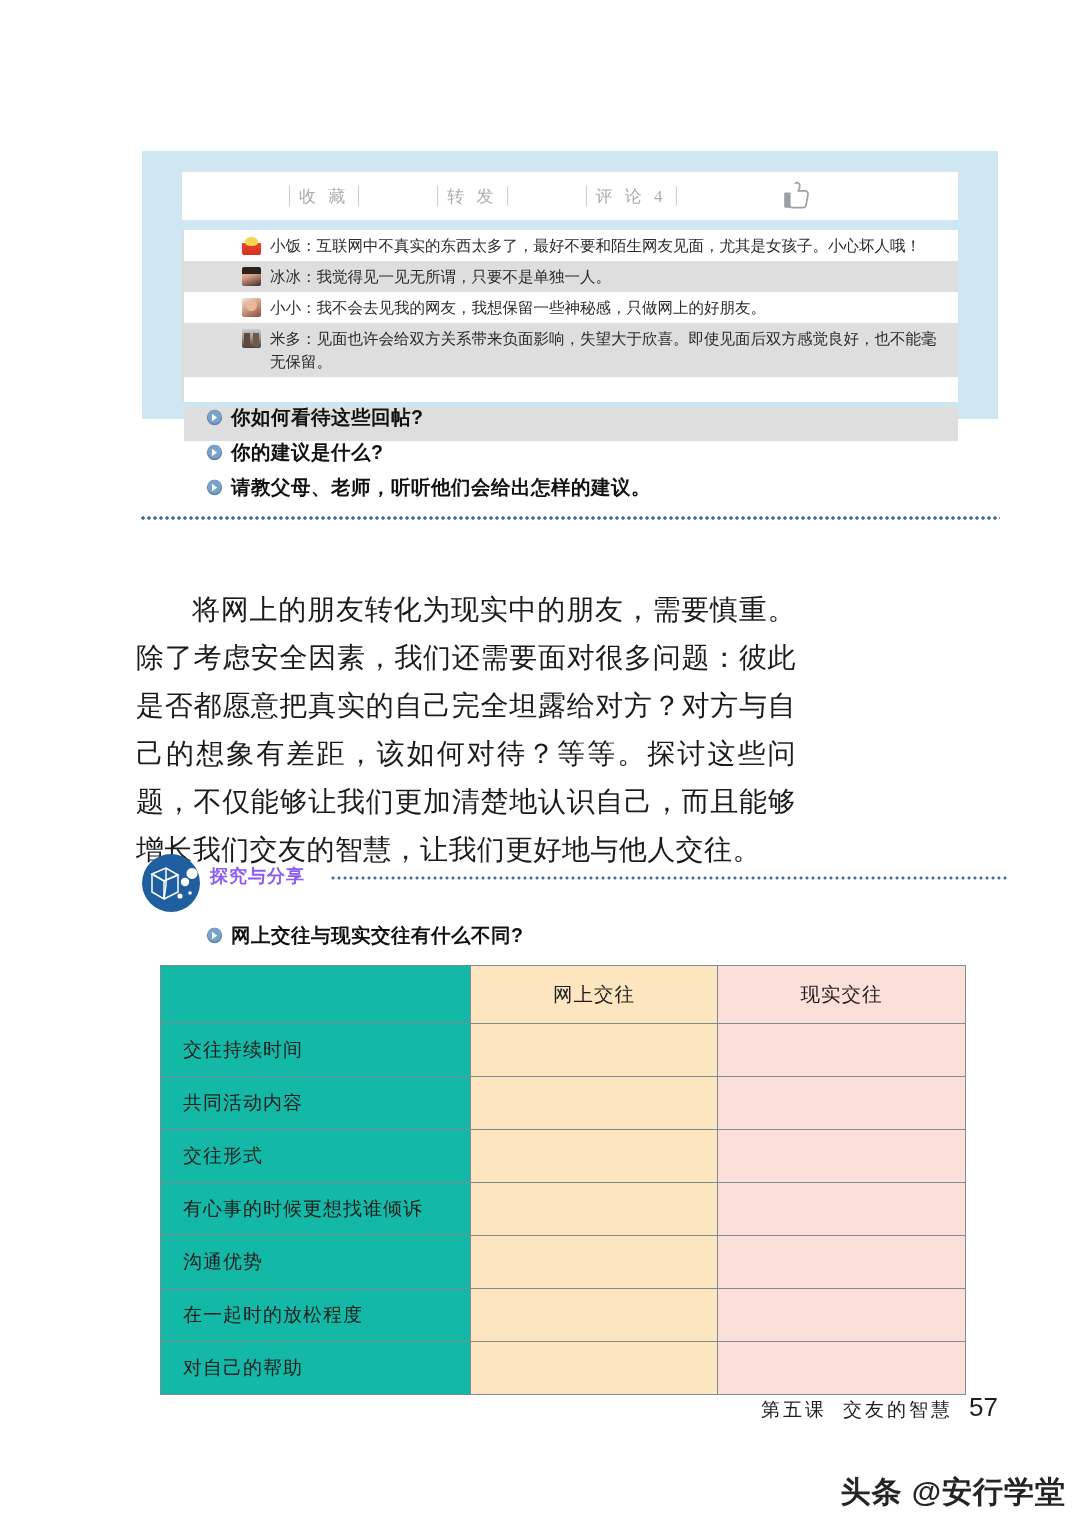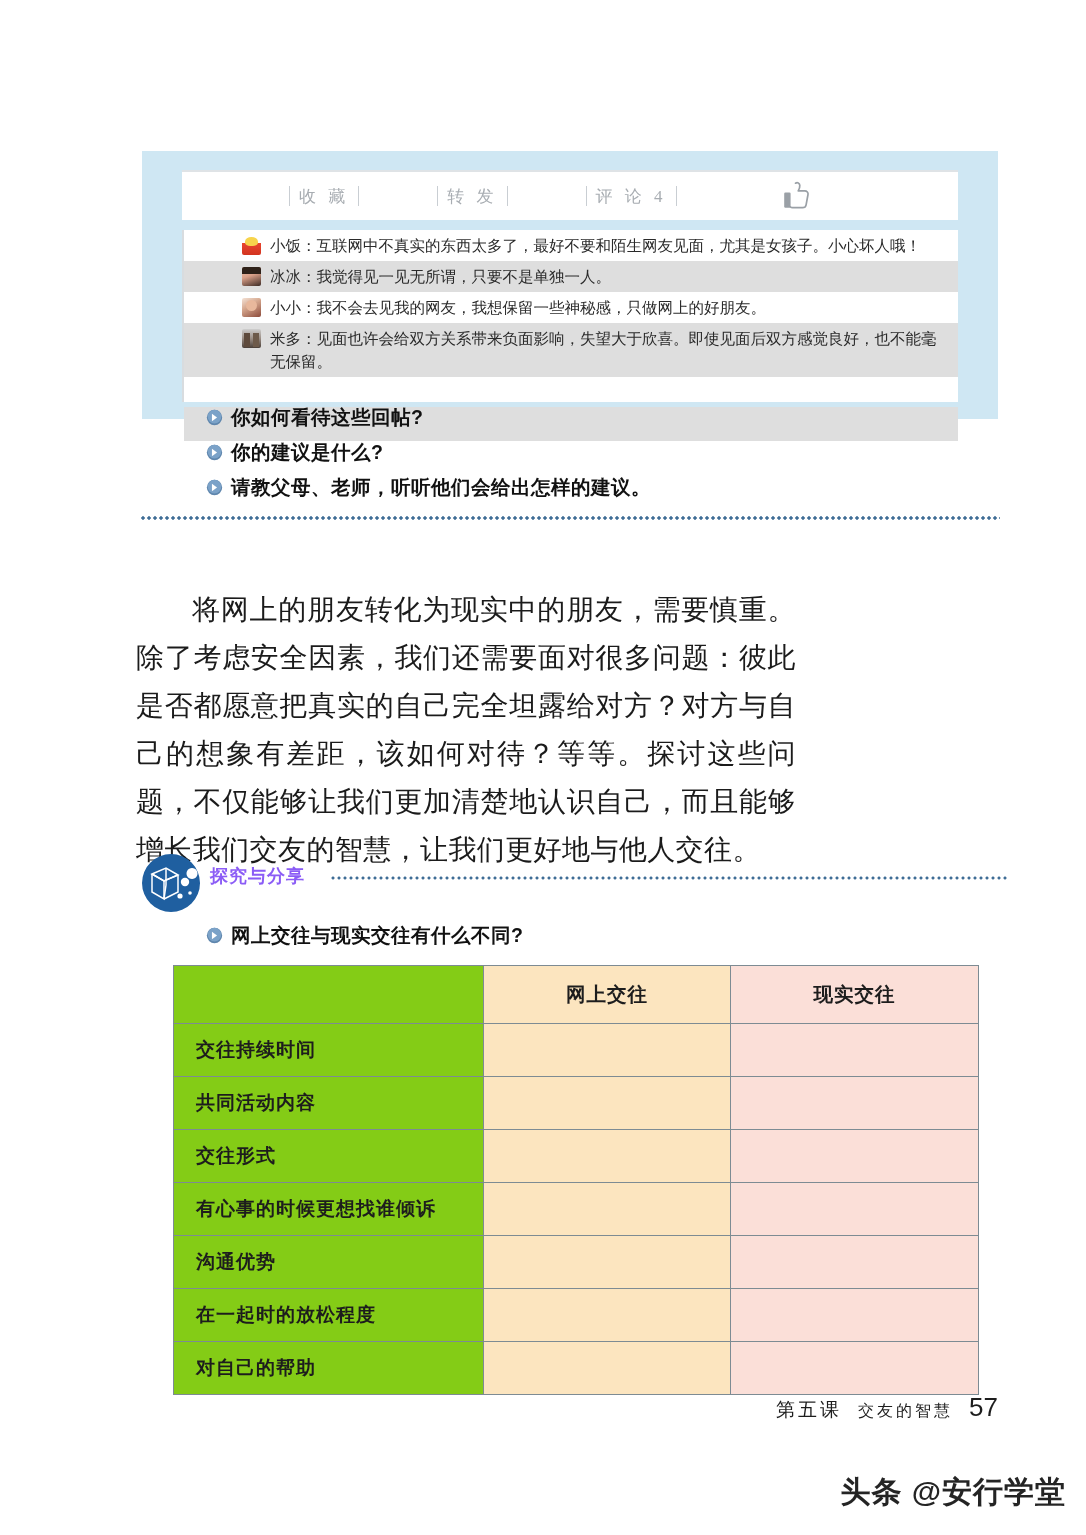--- a/index.html
+++ b/index.html
@@ -214,41 +214,40 @@
     position: absolute;
     left: 206px;
     top: 922px;
     display: flex;
     align-items: flex-start;
   }
 
   
   .cmp-table {
     position: absolute;
-    left: 173px;
+    left: 160px;
     top: 965px;
     width: 805px;
     border-collapse: collapse;
     table-layout: fixed;
-    font-weight: bold;
   }
   .cmp-table td {
     border: 1px solid #7d8b93;
     font-family: "Liberation Serif", "DejaVu Serif", serif;
     font-size: 19px;
     color: #1d1d1d;
     letter-spacing: 1px;
     box-sizing: border-box;
   }
   .col-label { width: 310px; }
   .col-a     { width: 247px; }
   .col-b     { width: 248px; }
 
   .cell-label {
-    background: #84cc16;
+    background: #14b8a6;
     padding: 13px 0 13px 22px;
     height: 47px;
   }
   .cell-a {
     background: #fce5bf;
     height: 47px;
   }
   .cell-b {
     background: #fbdfd8;
     height: 47px;
@@ -269,21 +268,21 @@
     display: flex;
     align-items: baseline;
     font-family: "Liberation Serif", "DejaVu Serif", serif;
   }
   .footer-chapter {
     font-size: 19px;
     letter-spacing: 3px;
     color: #1d1d1d;
   }
   .footer-title {
-    font-size: 16px;
+    font-size: 19px;
     letter-spacing: 3px;
     color: #1d1d1d;
     margin-left: 16px;
   }
   .footer-page {
     font-size: 26px;
     color: #1d1d1d;
     margin-left: 16px;
     font-family: "Liberation Sans", sans-serif;
   }

